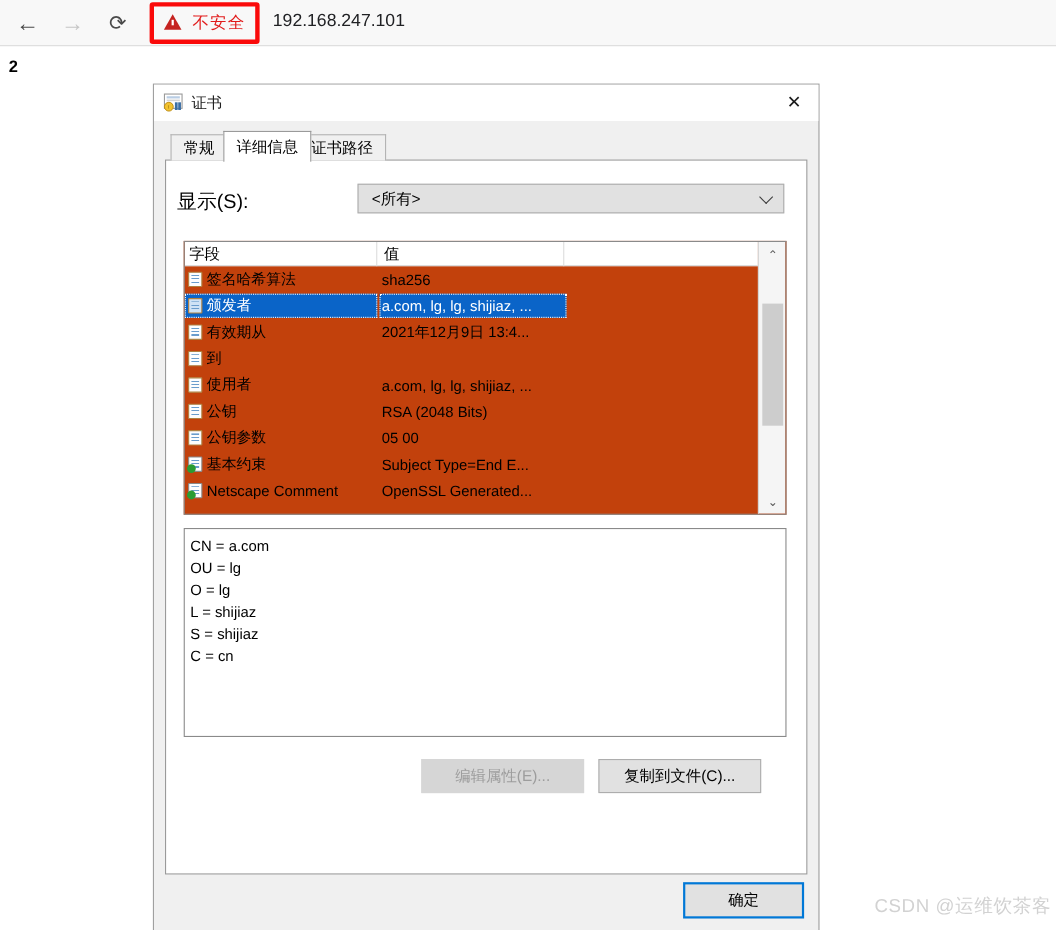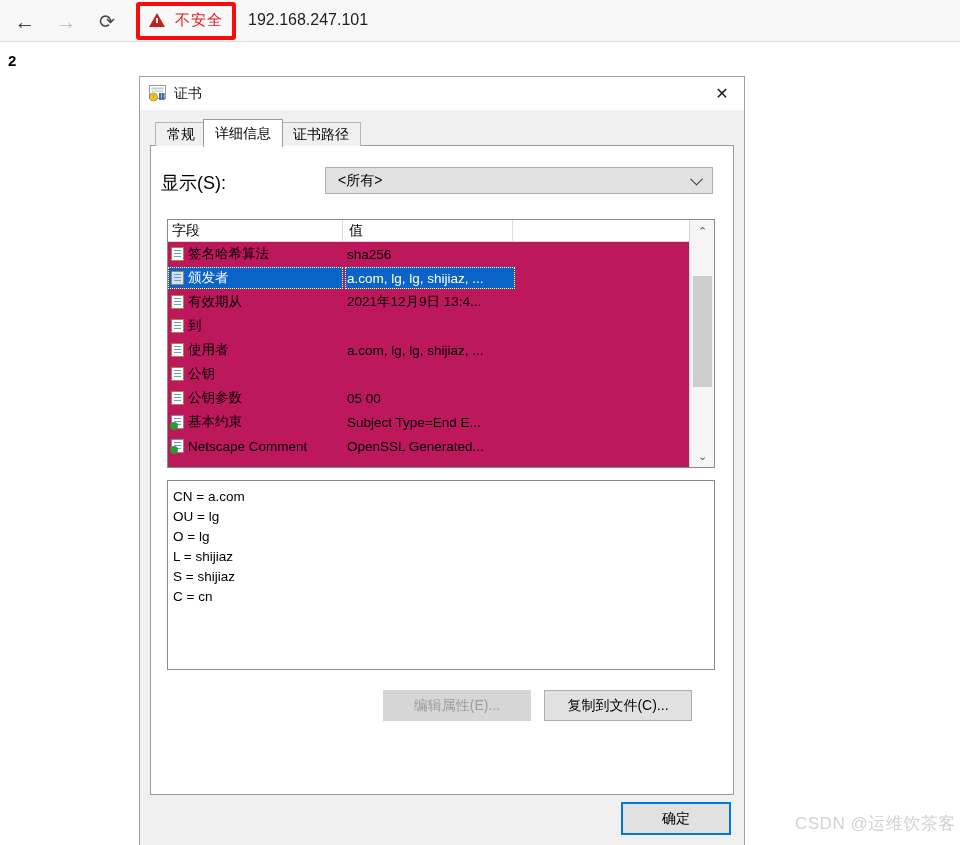--- a/index.html
+++ b/index.html
@@ -114,21 +114,21 @@
     white-space: nowrap;
   }
   .tab.active {
     top: 0px; height: 28px;
     background: #ffffff;
     border-color: #9a9a9a;
     z-index: 3;
   }
   #tab-0 { left: 5px; }
   #tab-1 { left: 53px; }
-  #tab-2 { left: 131px; }
+  #tab-2 { left: 121px; }
 
   #tabpanel {
     position: absolute; left: 10px; top: 68px;
     width: 584px; height: 650px;
     background: #ffffff;
     border: 1px solid #9a9a9a;
   }
 
   
   #show-label {
@@ -151,21 +151,21 @@
     width: 9px; height: 9px;
     border-right: 1.6px solid #3c3c3c;
     border-bottom: 1.6px solid #3c3c3c;
     transform: translateY(-70%) rotate(45deg);
   }
 
   
   #field-list {
     position: absolute; left: 27px; top: 142px;
     width: 548px; height: 249px;
-    background: #be185d;
+    background: #c2410c;
     border: 1px solid #8a8a8a;
     overflow: hidden;
   }
   #list-header {
     position: absolute; left: 0; top: 0; width: 521px; height: 22px;
     background: #ffffff;
     border-bottom: 1px solid #d8d8d8;
   }
   .col-head {
     position: absolute; top: 0; height: 22px;
@@ -393,20 +393,21 @@
           <span class="field-icon"></span>
           <span>使用者</span>
         </div>
         <div class="row-value">a.com, lg, lg, shijiaz, ...</div>
       </div>
       <div class="row">
         <div class="row-field">
           <span class="field-icon"></span>
           <span>公钥</span>
         </div>
+        <div class="row-value">RSA (2048 Bits)</div>
       </div>
       <div class="row">
         <div class="row-field">
           <span class="field-icon"></span>
           <span>公钥参数</span>
         </div>
         <div class="row-value">05 00</div>
       </div>
       <div class="row">
         <div class="row-field">

